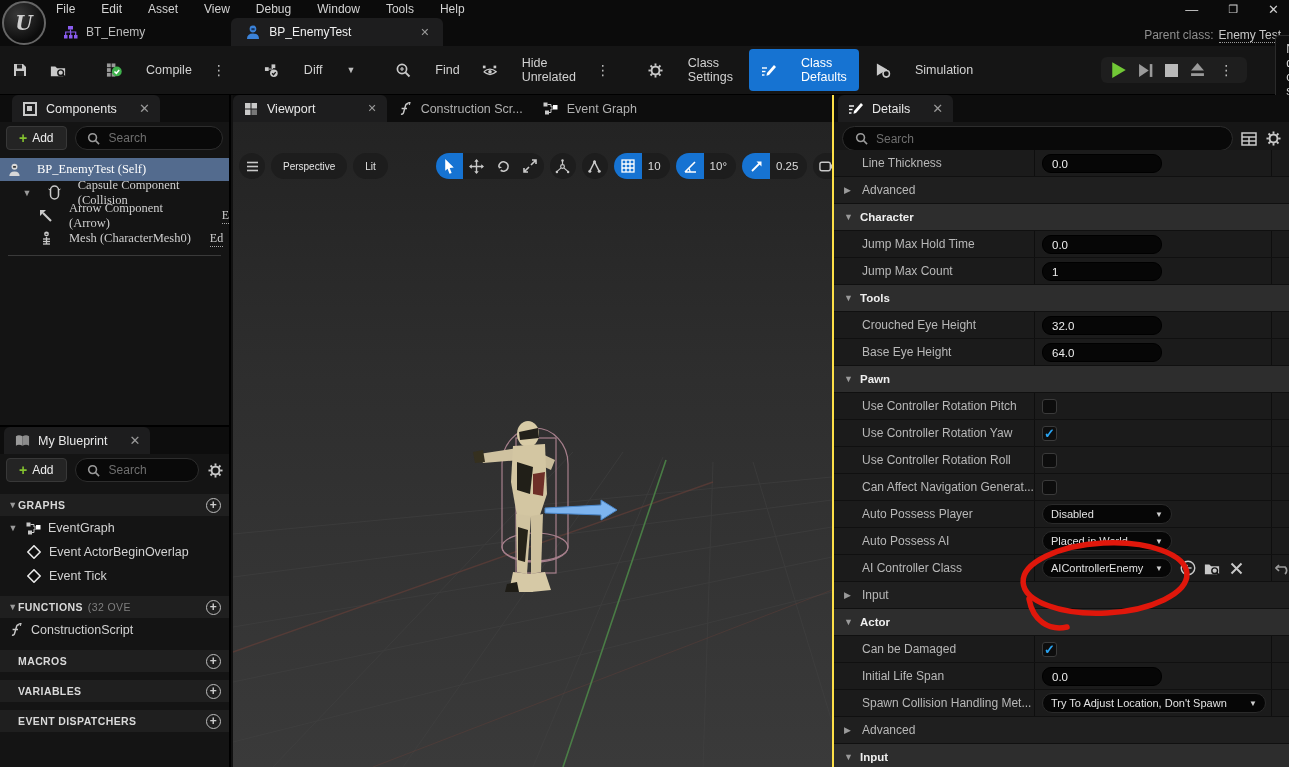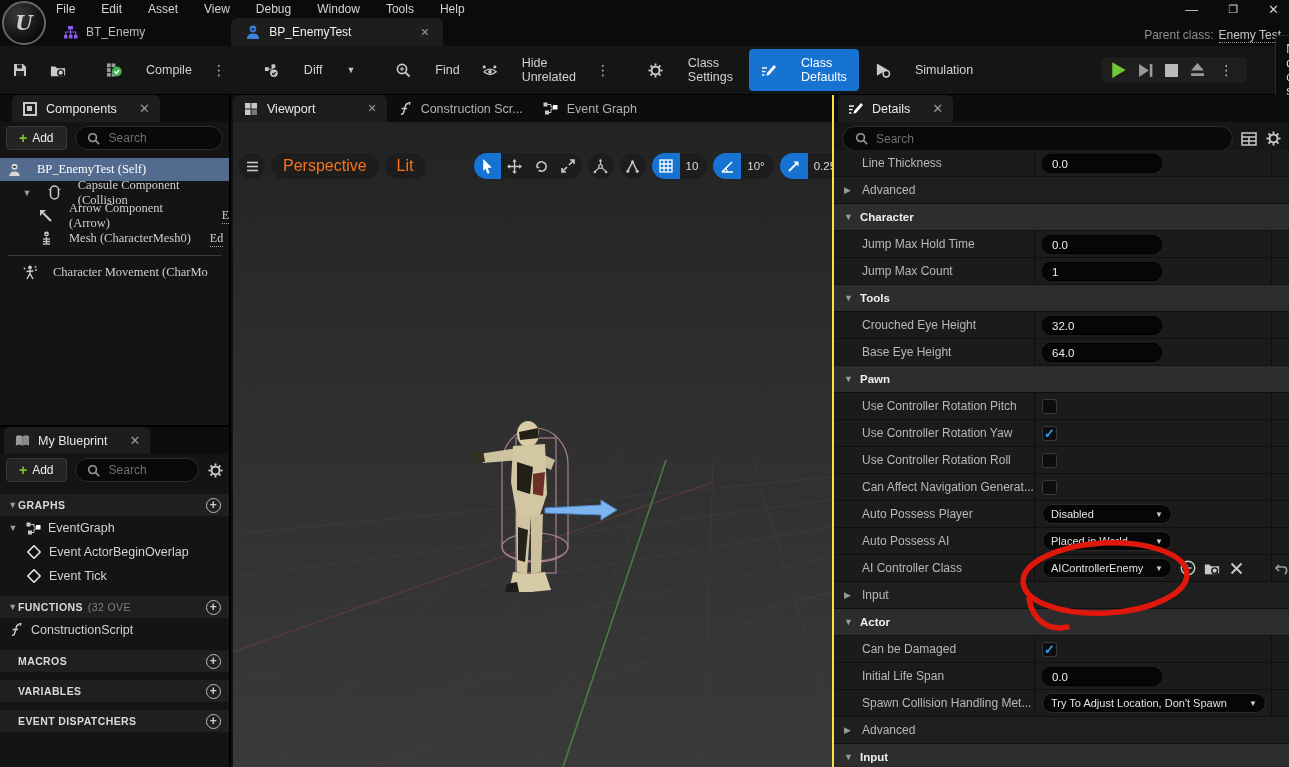--- a/index.html
+++ b/index.html
@@ -74,21 +74,21 @@
   .plus-circle { width:15px; height:15px; border:1px solid #bdbdbd; border-radius:50%; color:#cfcfcf;
                  display:flex; align-items:center; justify-content:center; font-size:12px; line-height:1; }
 
   
   #viewport-wrap { left:233px; top:95px; width:599px; height:672px; }
   #vp-tabs { height:27px; background:#0d0d0d; display:flex; align-items:flex-end; }
   #vp-canvas { position:absolute; left:0; top:27px; width:599px; height:645px;
                background:linear-gradient(#232323, #2e2e2e 40%, #3a3a3a); }
   #vp-toolbar { position:absolute; left:6px; top:31px; display:flex; align-items:center; gap:6px; }
   .vp-circle { width:26px; height:26px; border-radius:50%; background:#1d1d1d; display:flex; align-items:center; justify-content:center; color:#c9c9c9; }
-  .vp-pill { height:26px; border-radius:13px; background:#1d1d1d; display:flex; align-items:center; padding:0 12px; color:#f97316; font-size:16px; }
+  .vp-pill { height:26px; border-radius:13px; background:#1d1d1d; display:flex; align-items:center; padding:0 12px; color:#e5e5e5; font-size:10px; }
   .vp-group { display:flex; height:26px; border-radius:13px; overflow:hidden; background:#1d1d1d; }
   .vp-group .seg { width:27px; display:flex; align-items:center; justify-content:center; color:#c9c9c9; }
   .seg.active, .pairicon.active { background:#1673d2; color:#fff; }
   .vp-pair { display:flex; height:26px; border-radius:13px; overflow:hidden; background:#1d1d1d; align-items:stretch; }
   .pairicon { width:28px; display:flex; align-items:center; justify-content:center; }
   .pairval { display:flex; align-items:center; padding:0 9px 0 6px; color:#dcdcdc; font-size:11.5px; }
 
   
   #details { left:832px; top:95px; width:457px; height:672px; background:#161616; border-left:2px solid #fde047; }
   #details-search { display:flex; align-items:center; gap:8px; padding:4px 8px 3px 8px; }
@@ -404,39 +404,20 @@
                 <line x1="3" y1="8" x2="10" y2="8"></line>
                 <line x1="3" y1="10.5" x2="10" y2="10.5"></line>
                 <line x1="3" y1="13" x2="10" y2="13"></line>
               </g>
             </svg>
           </span>
           <span>Mesh (CharacterMesh0)</span>
           <span class="tree-link">Ed</span>
         </div>
         <div class="tree-sep"></div>
-        <div class="tree-row" style="padding-left: 22px;">
-          <span class="icon">
-            <svg width="14" height="15" viewBox="0 0 14 15">
-              <circle cx="7" cy="2.4" r="1.9" fill="#c9c9c9"></circle>
-              <g stroke="#c9c9c9" stroke-width="1.5">
-                <line x1="7" y1="4.5" x2="7" y2="8.5"></line>
-                <line x1="7" y1="8.5" x2="4" y2="14"></line>
-                <line x1="7" y1="8.5" x2="10" y2="14"></line>
-                <line x1="3.5" y1="6.5" x2="10.5" y2="6"></line>
-              </g>
-              <g fill="#c9c9c9">
-                <circle cx="12.5" cy="2" r="0.9"></circle>
-                <circle cx="13" cy="5" r="0.9"></circle>
-                <circle cx="1.5" cy="3.5" r="0.9"></circle>
-              </g>
-            </svg>
-          </span>
-          <span>Character Movement (CharMo</span>
-        </div>
       </div>
   </div>
 
   <div id="myblueprint" class="abs">
     <div class="panel-tabrow">
       <div class="panel-tab" style="margin-left:4px">
         <span class="icon">
             <svg width="15" height="13" viewBox="0 0 16 13">
               <path d="M1 2 Q4 0 8 2 L8 12 Q4 10 1 12 Z" fill="#9a9a9a"></path>
               <path d="M15 2 Q12 0 8 2 L8 12 Q12 10 15 12 Z" fill="#8b8b8b"></path>

